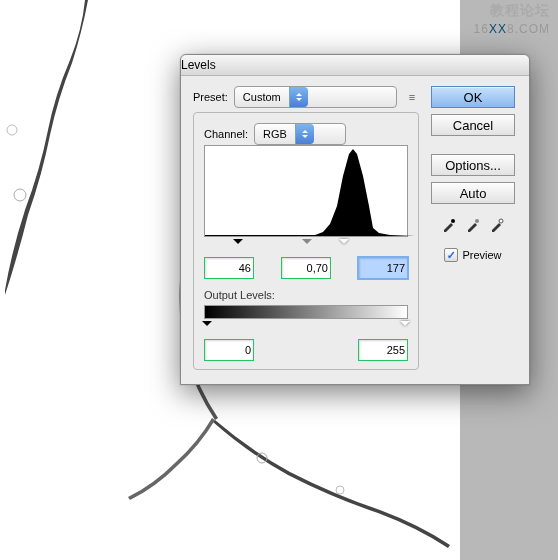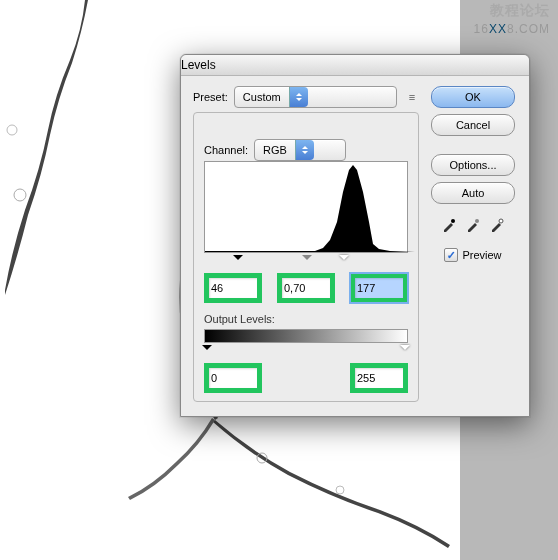--- a/index.html
+++ b/index.html
@@ -15,35 +15,35 @@
 .right{width:88px;margin-left:10px;display:flex;flex-direction:column;align-items:center;gap:6px}
 .row{display:flex;align-items:center;}
 .lbl{margin-right:6px}
 .select{display:inline-flex;align-items:center;background:linear-gradient(#fdfdfd,#e6e6e6);border:1px solid #9b9b9b;border-radius:4px;height:20px;box-shadow:0 1px 0 #fff inset}
 .select .txt{padding:0 8px;font-size:11px}
 .select .arr{width:18px;height:20px;background:linear-gradient(#7db5f0,#4a7fd4);border-left:1px solid #7aa;border-radius:0 4px 4px 0;display:flex;flex-direction:column;align-items:center;justify-content:center;gap:1px}
 .select .arr::before,.select .arr::after{content:"";border:3px solid transparent}
 .select .arr::before{border-bottom-color:#fff;margin-bottom:1px}
 .select .arr::after{border-top-color:#fff}
 .presetmenu{margin-left:8px;width:14px;text-align:center;color:#555}
-.group{border:1px solid #b8b8b8;border-radius:4px;padding:26px 10px 8px;background:#ececec;position:relative;margin-top:4px}
+.group{border:1px solid #b8b8b8;border-radius:4px;padding:10px 10px 8px;background:#ececec;position:relative;margin-top:4px}
 .fieldlbl{color:#333;margin-bottom:4px;display:block}
 .histo{border:1px solid #999;background:#fff;height:90px;position:relative;margin-bottom:2px}
 .histo svg{position:absolute;bottom:0;left:0}
 .slidertrack{height:12px;position:relative;margin:0 0 6px}
 .tri{position:absolute;top:0;width:0;height:0;border:5px solid transparent}
 .tri.black{border-top-color:#000}
 .tri.gray{border-top-color:#888}
 .tri.white{border-top-color:#fff;filter:drop-shadow(0 0 1px #555)}
 .inputs3{display:flex;justify-content:space-between}
-.numbox{width:44px;height:18px;border:5px solid #22c55e;background:#fff;text-align:left;font-size:11px;padding:1px 2px;box-shadow:inset 1px 1px 2px rgba(0,0,0,.15)}
+.numbox{width:44px;height:18px;border:1px solid #22c55e;background:#fff;text-align:right;font-size:11px;padding:1px 2px;box-shadow:inset 1px 1px 2px rgba(0,0,0,.15)}
 .numbox.sel{background:#b6d5ff;outline:2px solid #7ab0ee;outline-offset:-1px}
 .outgrad{height:12px;background:linear-gradient(90deg,#000,#fff);border:1px solid #999;margin-bottom:2px}
 .inputs2{display:flex;justify-content:space-between}
-.btn{width:82px;height:20px;border:1px solid #929292;border-radius:10px;background:linear-gradient(#fdfdfd,#e2e2e2);font-size:11px;display:flex;align-items:center;justify-content:center;box-shadow:0 1px 0 rgba(255,255,255,.6) inset}
+.btn{width:82px;height:20px;border:1px solid #929292;border-radius:0;background:linear-gradient(#fdfdfd,#e2e2e2);font-size:13px;display:flex;align-items:center;justify-content:center;box-shadow:0 1px 0 rgba(255,255,255,.6) inset}
 .btn.default{background:linear-gradient(#c6e0fb,#8bb8ef);border-color:#5a86c4}
 .droppers{display:flex;gap:6px;margin-top:6px}
 .drop{width:18px;height:18px;display:flex;align-items:center;justify-content:center}
 .prev{display:flex;align-items:center;gap:4px;margin-top:8px}
 .cb{width:12px;height:12px;border:1px solid #888;border-radius:2px;background:linear-gradient(#fff,#ddd);display:flex;align-items:center;justify-content:center;color:#2b6cd4;font-size:11px;font-weight:bold}
 </style>
 </head>
 <body>
 
 <div class="canvas">

